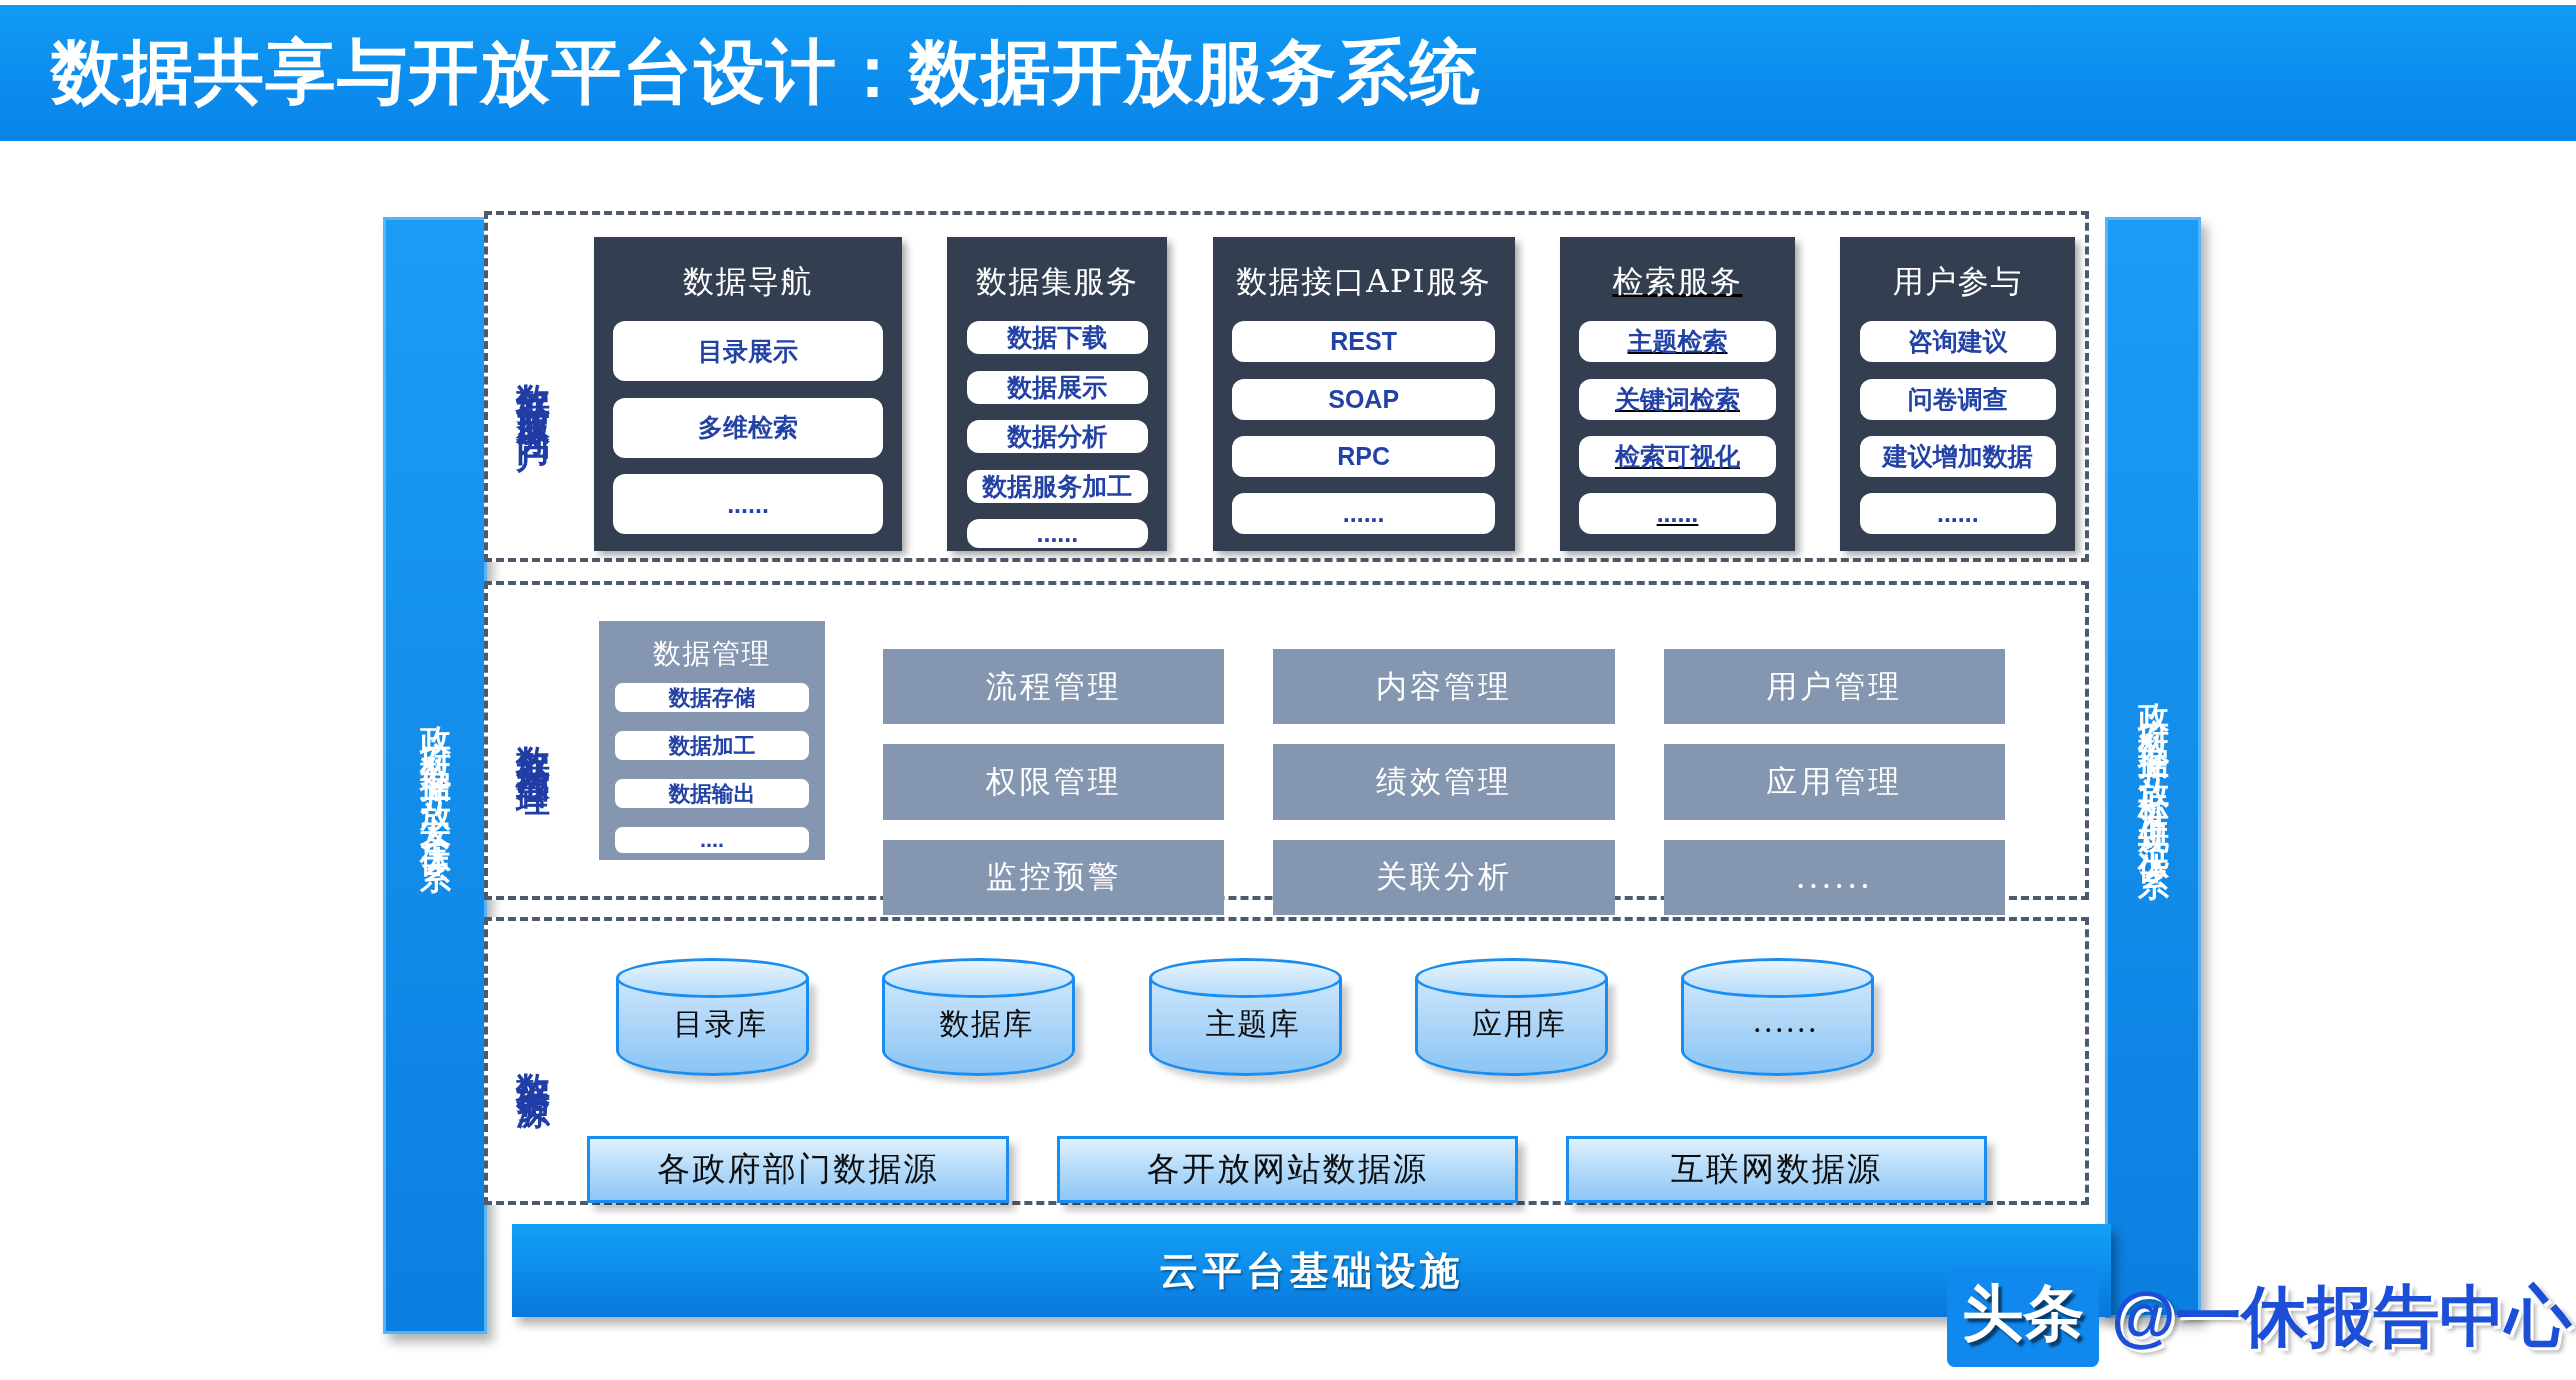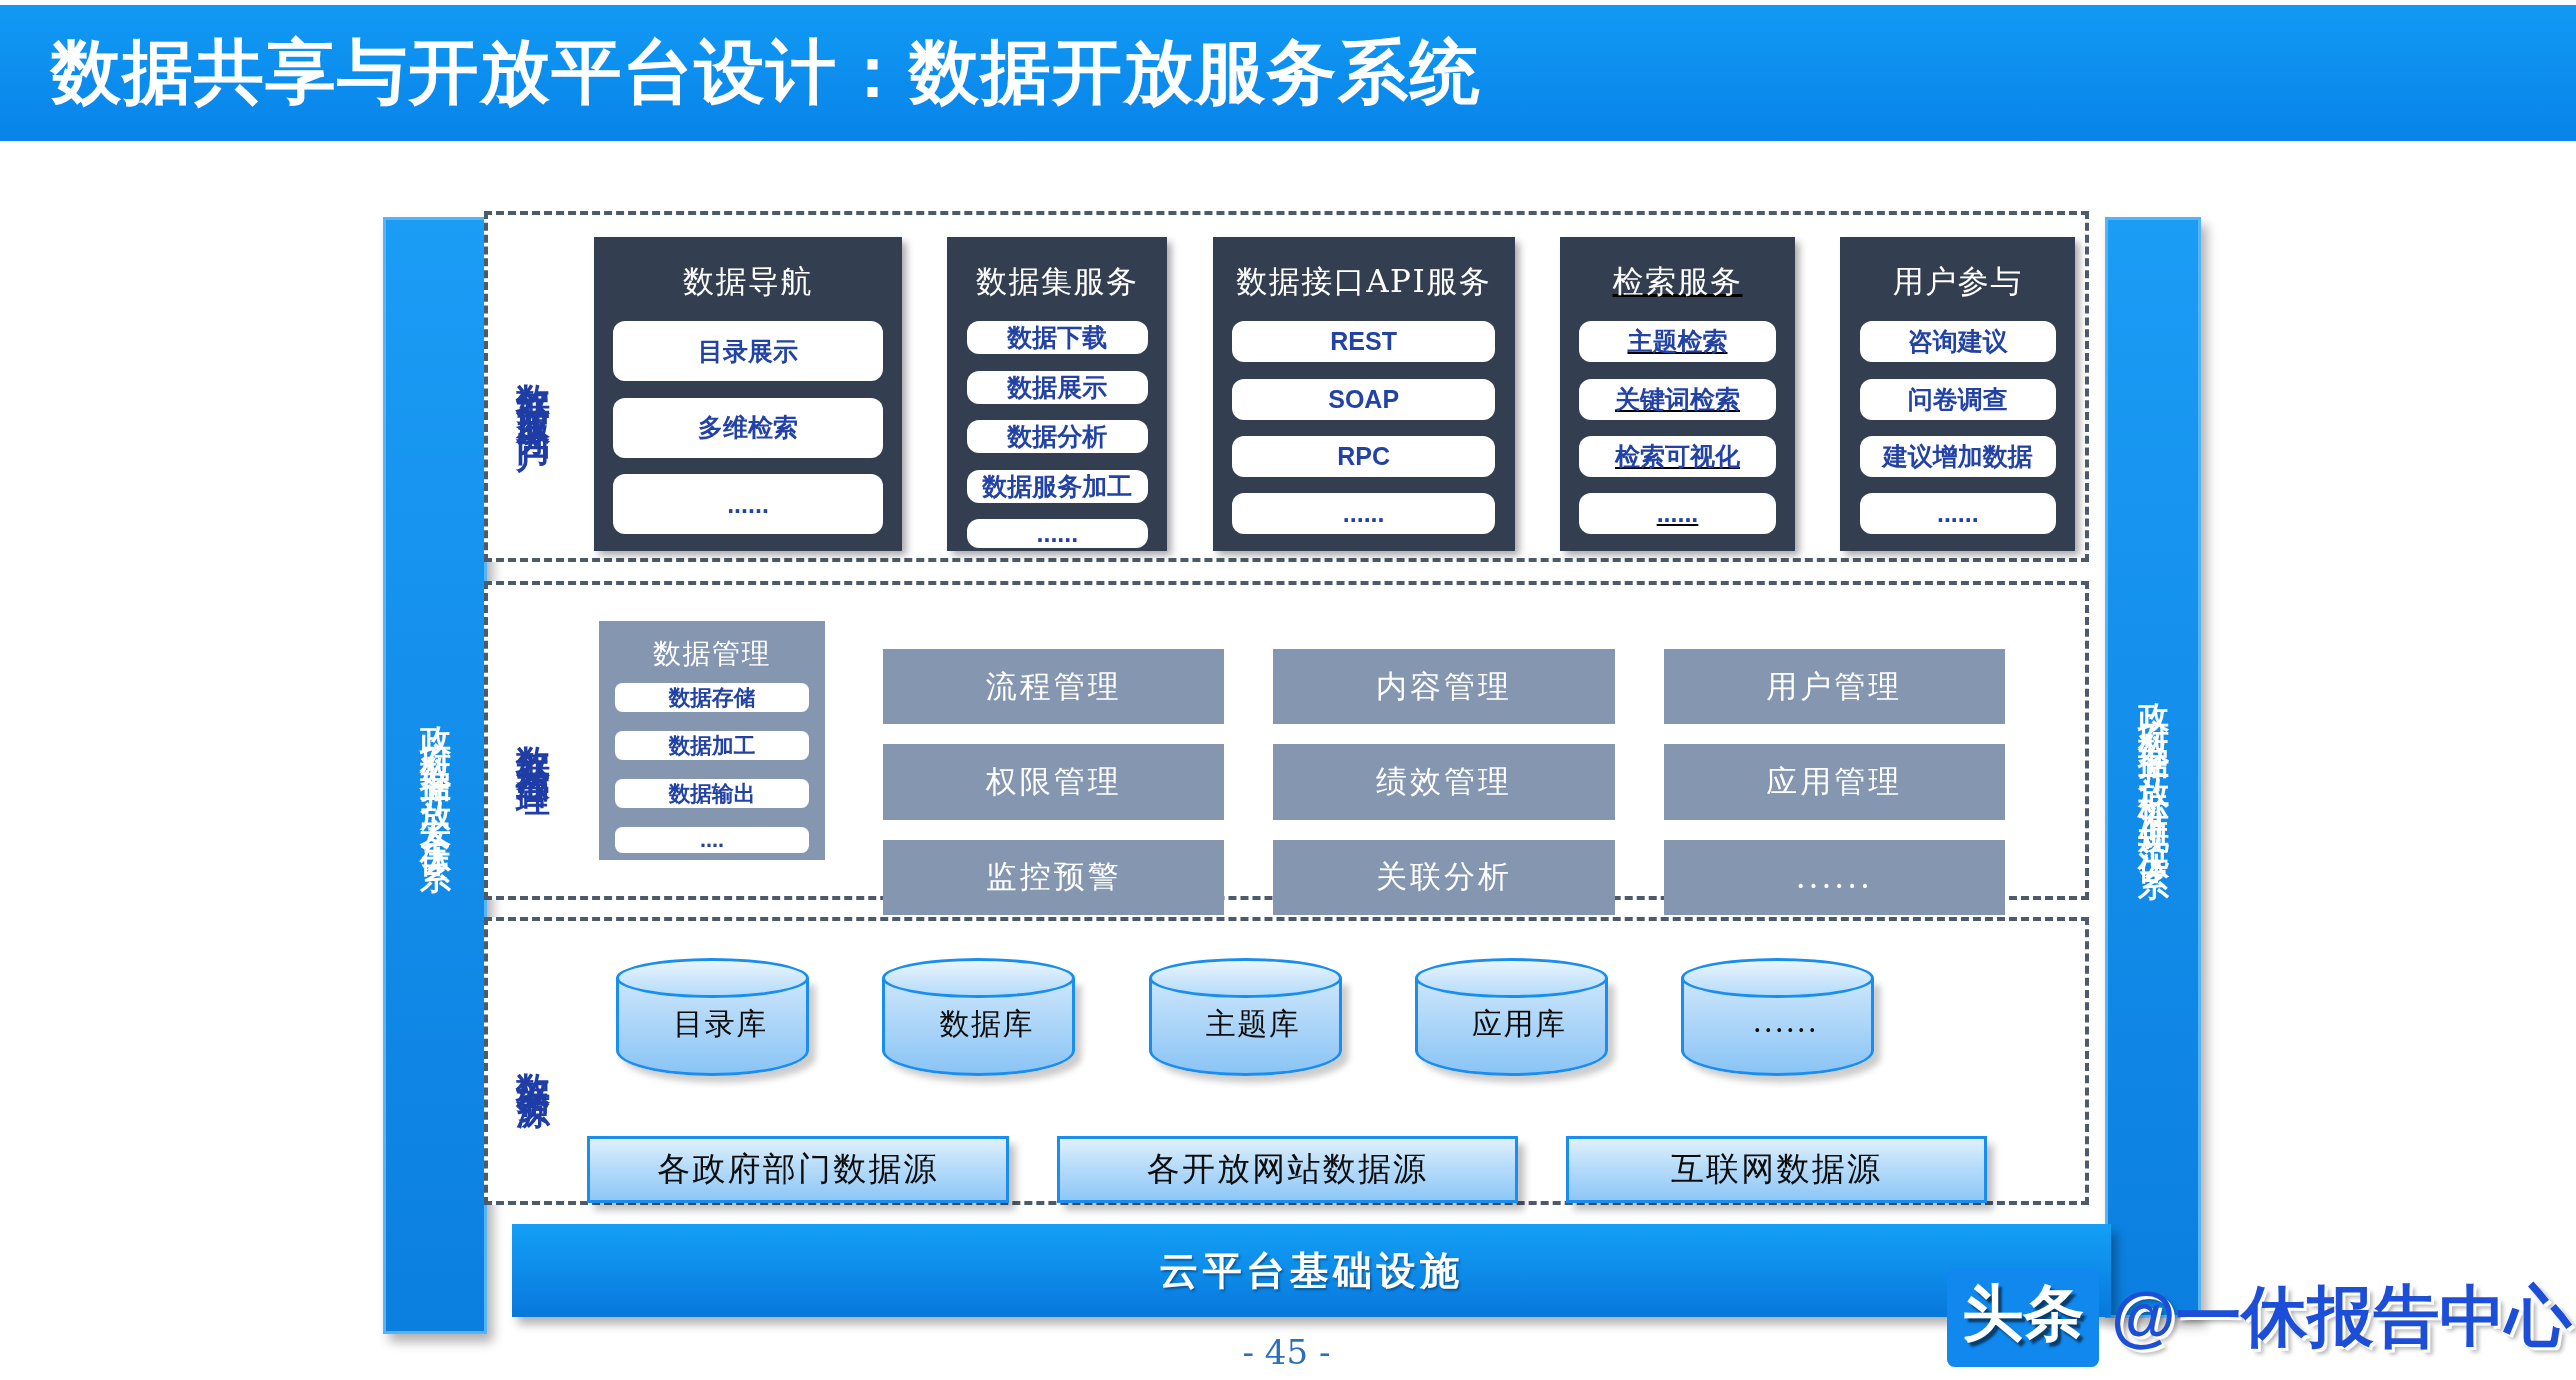--- a/index.html
+++ b/index.html
@@ -238,21 +238,20 @@
       <div class="src src-w1">各政府部门数据源</div>
       <div class="src src-w2">各开放网站数据源</div>
       <div class="src src-w3">互联网数据源</div>
     </div>
   </div>
 
   <div class="infra">
     <div class="infra-label">云平台基础设施</div>
   </div>
 
-  <div class="page-num">- 45 -</div>
 
   <div class="watermark">
     <span class="wm-prefix">头条</span>
     <span class="wm-handle">@一休报告中心</span>
   </div>
 
 </div>
 
 
 </body></html>

